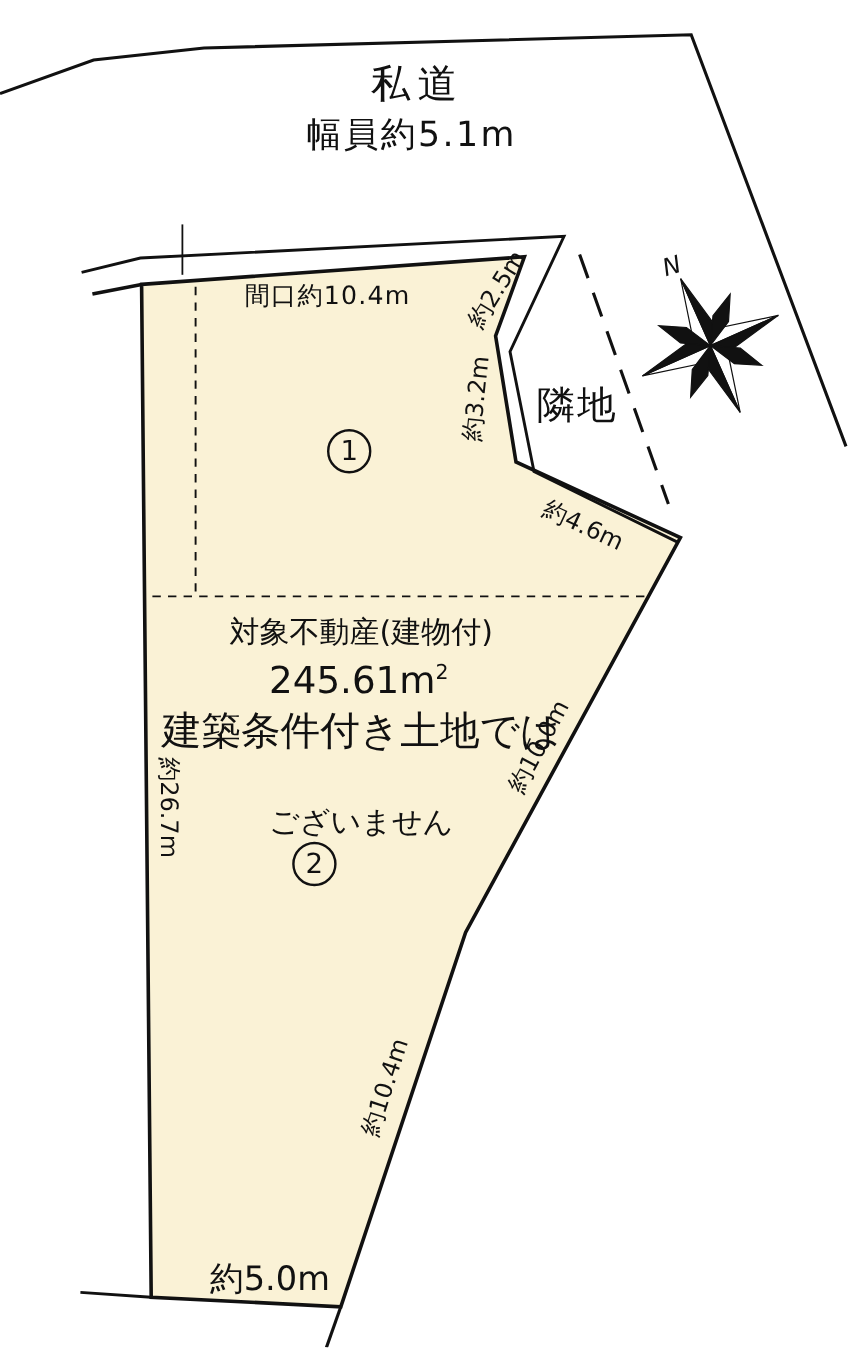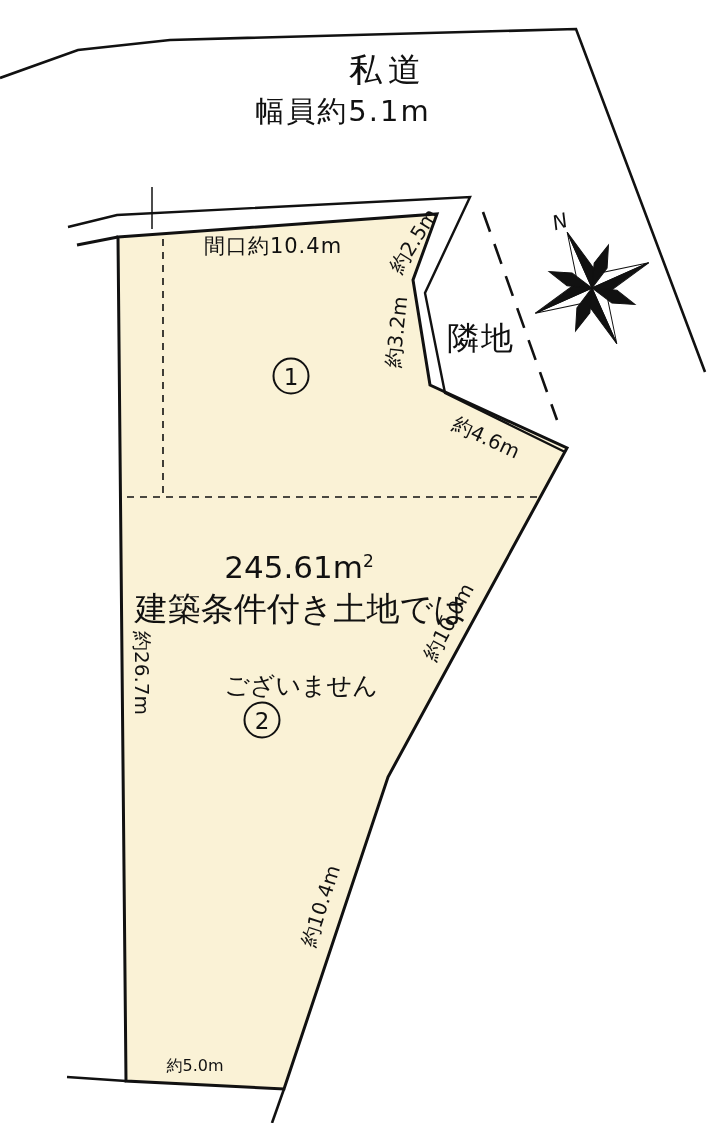--- a/index.html
+++ b/index.html
@@ -56,44 +56,45 @@
       <path d="M530 288 L581 299 L592 288 Z" fill="#fff"></path>
       <path d="M530 288 L581 277 L592 288 Z" fill="#111"></path>
 
       <path d="M624.5 255.5 L613.9 275.9 L592 288 L604.1 266.1 Z" fill="#111"></path>
       <path d="M624.5 320.5 L613.9 300.1 L592 288 L604.1 309.9 Z" fill="#111"></path>
       <path d="M559.5 320.5 L579.9 309.9 L592 288 L570.1 300.1 Z" fill="#111"></path>
       <path d="M559.5 255.5 L570.1 275.9 L592 288 L579.9 266.1 Z" fill="#111"></path>
     </g>
   </svg>
 
-  <div class="lbl c" style="left:348px;top:70px;font-size:33px;letter-spacing:6px;margin-left:40px;">私道</div>
+  <div class="lbl c" style="left:348px;top:70px;font-size:33px;letter-spacing:6px;">私道</div>
   <div class="lbl c" style="left:343px;top:112px;font-size:29px;letter-spacing:2px;">幅員約5.1m</div>
 
 
   <div class="lbl" style="left:273px;top:246px;font-size:21px;letter-spacing:1px;">間口約10.4m</div>
 
   <div class="lbl rot" style="left:414px;top:241px;font-size:20px;transform:translate(-50%,-50%) rotate(-58deg);">約2.5m</div>
   <div class="lbl rot" style="left:397px;top:332px;font-size:20px;transform:translate(-50%,-50%) rotate(-84deg);">約3.2m</div>
   <div class="lbl rot" style="left:486px;top:438px;font-size:20px;transform:translate(-50%,-50%) rotate(25deg);">約4.6m</div>
   <div class="lbl rot" style="left:449px;top:622px;font-size:20px;transform:translate(-50%,-50%) rotate(-62deg);">約10.0m</div>
   <div class="lbl rot" style="left:141px;top:673px;font-size:20px;transform:translate(-50%,-50%) rotate(90deg);">約26.7m</div>
   <div class="lbl rot" style="left:321px;top:906px;font-size:20px;transform:translate(-50%,-50%) rotate(-72deg);">約10.4m</div>
-  <div class="lbl" style="left:195px;top:1066px;font-size:16px;">約5.0m</div>
+  <div class="lbl" style="left:225px;top:1066px;font-size:28px;">約5.0m</div>
 
   <div class="lbl" style="left:481px;top:338px;font-size:32px;letter-spacing:2px;">隣地</div>
 
   <div class="lbl north" style="left:560px;top:222px;font-size:20px;transform:translate(-50%,-50%) rotate(-18deg);">N</div>
 
   <div class="zone-circle" style="left:291px;top:376px;">
     <span>1</span>
   </div>
   <div class="zone-circle" style="left:262px;top:720px;">
     <span>2</span>
   </div>
 
+  <div class="lbl c" style="left:301px;top:527px;font-size:25px;">対象不動産(建物付)</div>
   <div class="lbl c" style="left:299px;top:568px;font-size:31px;">
     <span>245.61m</span><sup>2</sup>
   </div>
   <div class="lbl c" style="left:301px;top:609px;font-size:33px;">建築条件付き土地では</div>
   <div class="lbl c" style="left:301px;top:646px;font-size:25px;margin-top:40px;">ございません</div>
 
 </div>
 
 </body></html>

